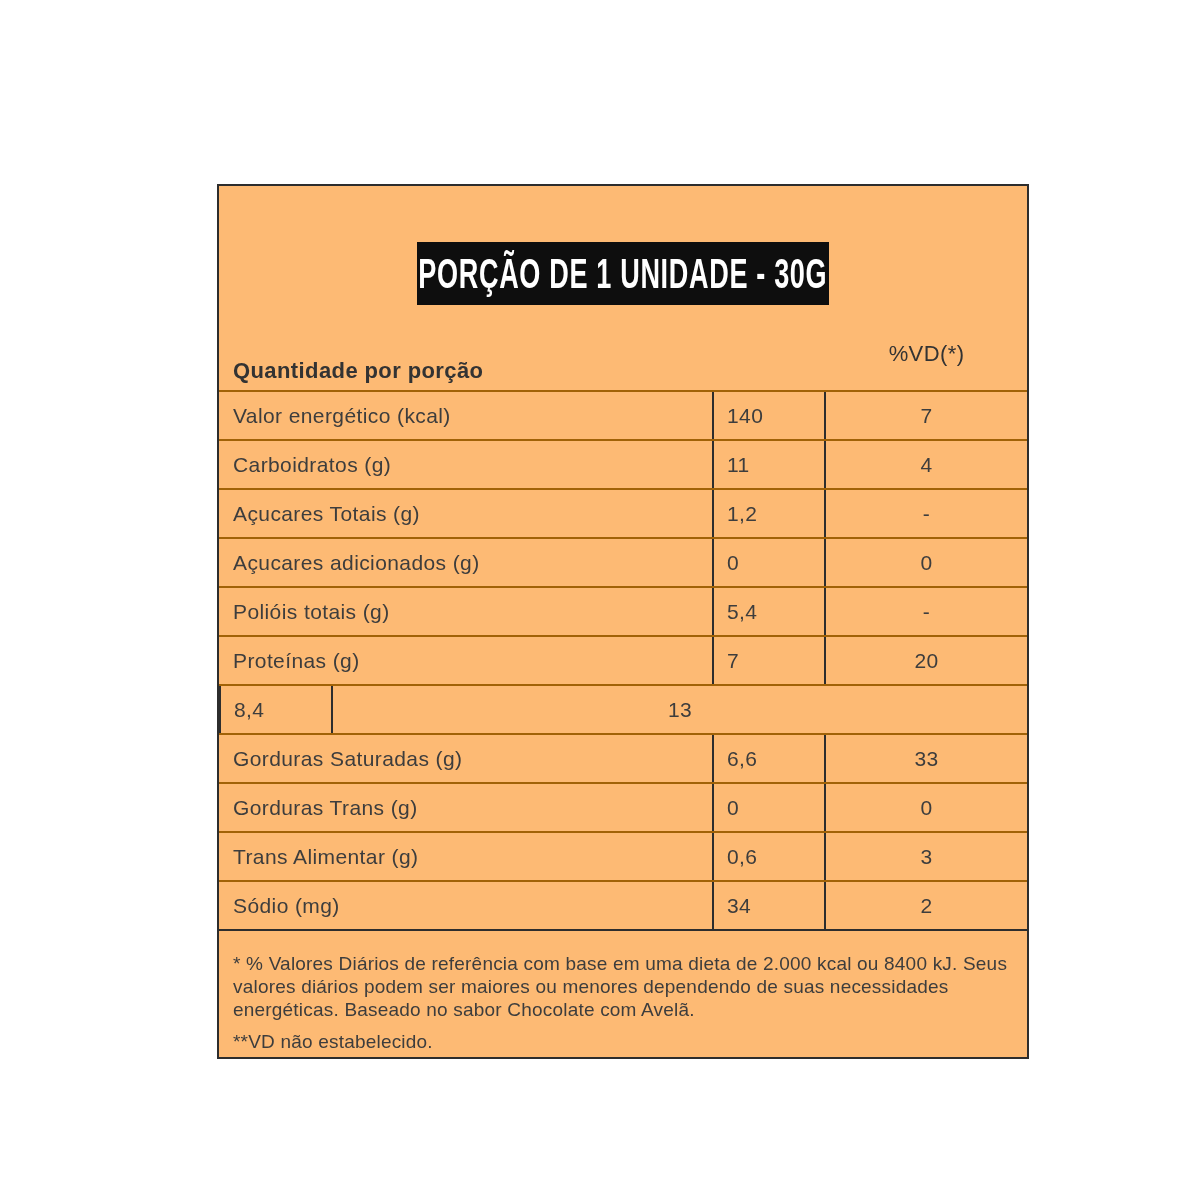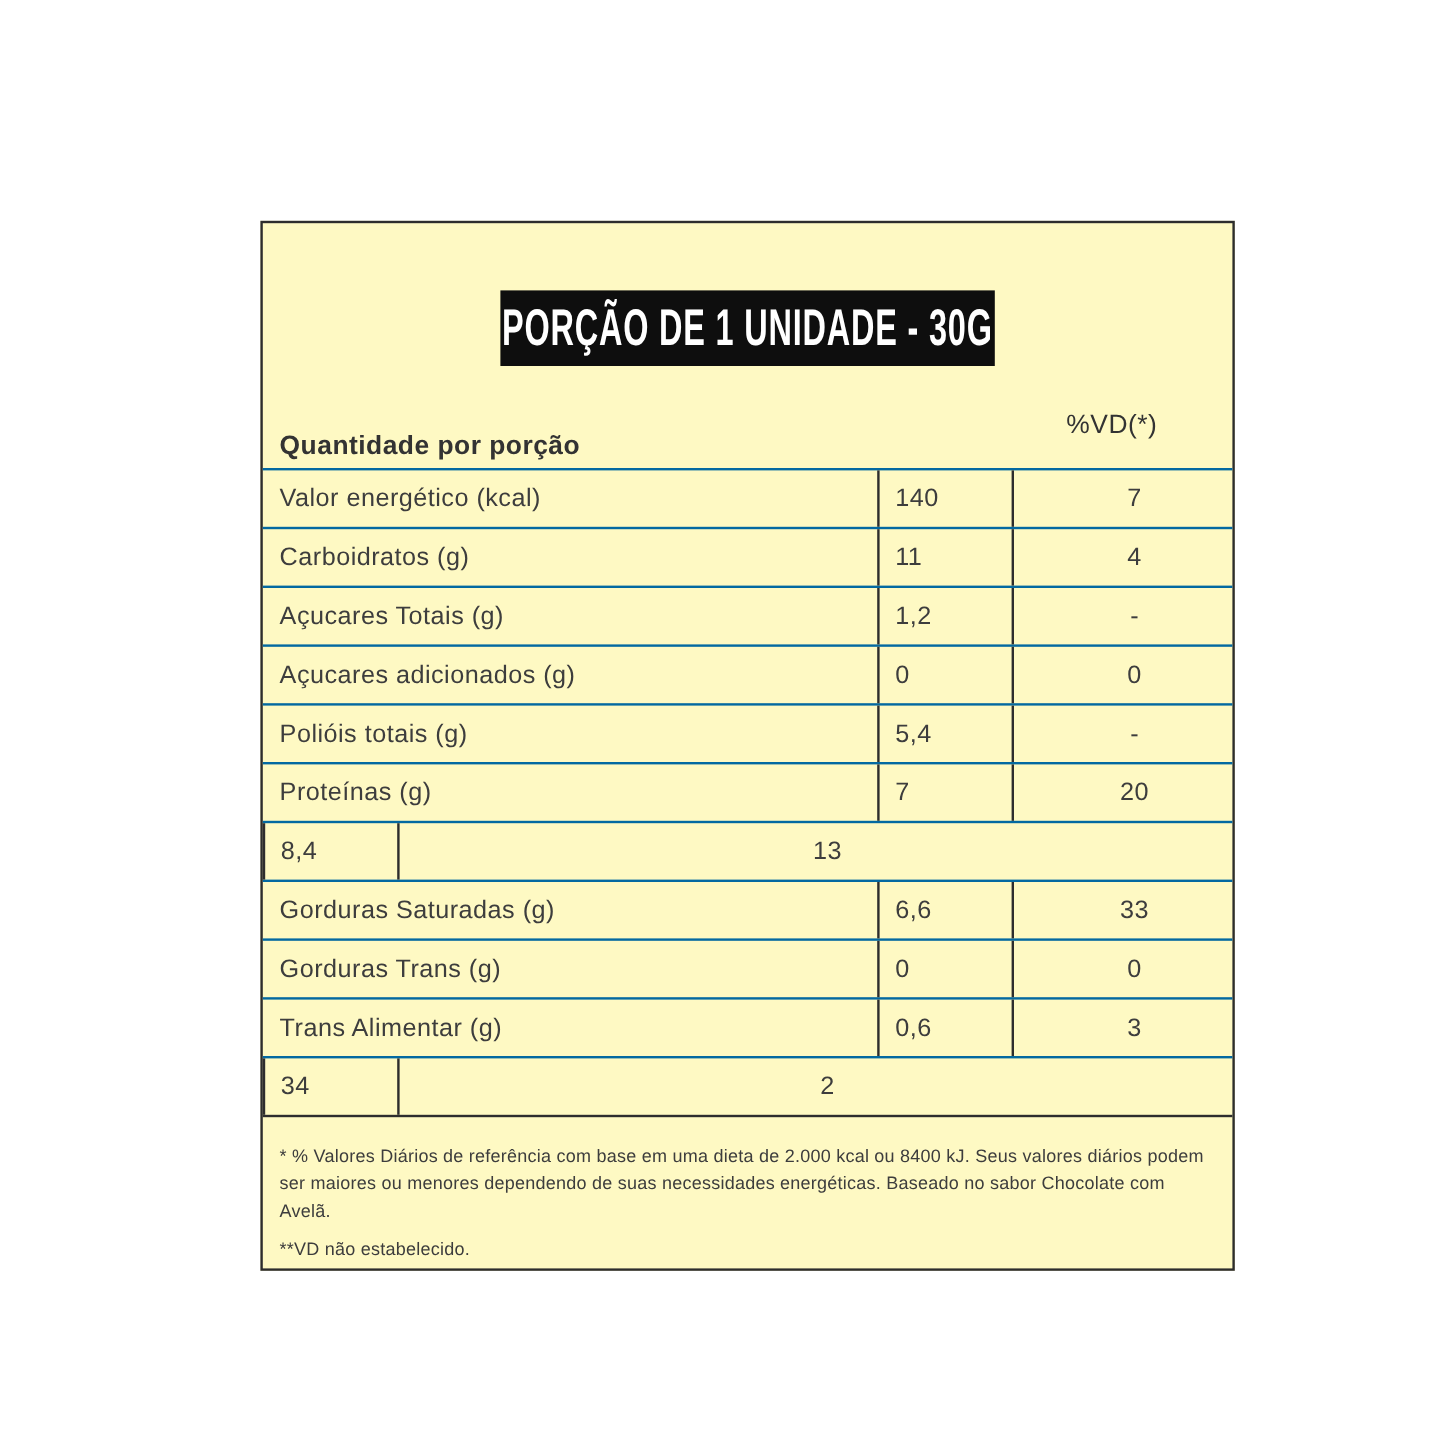--- a/index.html
+++ b/index.html
@@ -15,21 +15,21 @@
     color: #3d3d3d;
   }
   .box {
     position: absolute;
     left: 217px;
     top: 184px;
     width: 812px;
     height: 875px;
     box-sizing: border-box;
     border: 2px solid #2d2d2d;
-    background: #fef9c3;
+    background: #fdba74;
   }
   .title-bar {
     position: absolute;
     top: 56px;
     left: 50%;
     transform: translateX(-50%);
     width: 412px;
     height: 63px;
     background: #0e0e0e;
     display: flex;
@@ -78,22 +78,21 @@
     position: absolute;
     top: 204px;
     left: 0;
     width: 808px;
     border-bottom: 2px solid #2d2d2d;
   }
   .row {
     display: flex;
     height: 49px;
     box-sizing: border-box;
-    border-top: 2px solid #0369a1;
-    gap: 19px;
+    border-top: 2px solid #a16207;
   }
   .c1 {
     width: 493px;
     box-sizing: border-box;
     padding-left: 14px;
     display: flex;
     align-items: center;
     font-size: 21px;
     letter-spacing: 0.4px;
   }
@@ -114,21 +113,21 @@
     align-items: center;
     justify-content: center;
     font-size: 21px;
     letter-spacing: 0.4px;
   }
   .footnotes {
     position: absolute;
     top: 766px;
     left: 14px;
     width: 778px;
-    font-size: 15px;
+    font-size: 19px;
     line-height: 23px;
     letter-spacing: 0.2px;
     color: #3d3d3d;
   }
   .footnotes p { margin: 0; }
   .footnotes p + p { margin-top: 9px; }
 </style>
 </head>
 <body>
 
@@ -187,20 +186,21 @@
       <div class="c1">Gorduras Trans (g)</div>
       <div class="c2">0</div>
       <div class="c3">0</div>
     </div>
     <div class="row">
       <div class="c1">Trans Alimentar (g)</div>
       <div class="c2">0,6</div>
       <div class="c3">3</div>
     </div>
     <div class="row">
+      <div class="c1">Sódio (mg)</div>
       <div class="c2">34</div>
       <div class="c3">2</div>
     </div>
   </div>
 
   <div class="footnotes">
     <p>* % Valores Diários de referência com base em uma dieta de 2.000 kcal ou 8400 kJ. Seus valores diários podem ser maiores ou menores dependendo de suas necessidades energéticas. Baseado no sabor Chocolate com Avelã.</p>
     <p>**VD não estabelecido.</p>
   </div>
 

